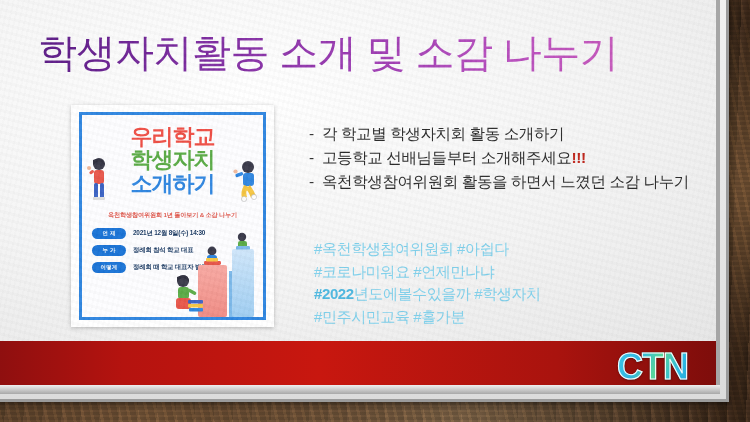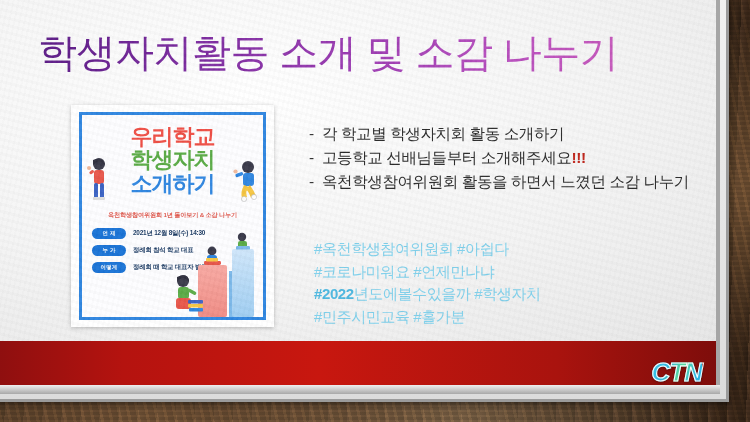--- a/index.html
+++ b/index.html
@@ -135,22 +135,22 @@
   
   .red-band{
     position:absolute; left:0; top:349px; width:722px; height:44px;
     background:linear-gradient(90deg,#8d0f0f 0%, #b5130f 18%, #c8170f 45%, #a9130e 78%, #7e0d0b 100%);
   }
   .band-bottom-edge{
     position:absolute; left:0; top:393px; width:726px; height:9px;
     background:linear-gradient(180deg,#efefef,#c9c9c9 55%,#a8a8a8);
   }
   .ctn{
-    position:absolute; right:14px; bottom:-3px;
-    font-size:26px; font-weight:bold; font-style:italic;
+    position:absolute; right:28px; bottom:-3px;
+    font-size:36px; font-weight:bold; 
     letter-spacing:-1px;
     background:linear-gradient(115deg,#3ec8e8 0%, #31b6e0 30%, #59d69a 55%, #2fb9e3 80%, #28a8dd 100%);
     -webkit-background-clip:text; background-clip:text;
     color:transparent; -webkit-text-fill-color:transparent;
     -webkit-text-stroke:1.1px rgba(255,255,255,.95);
     paint-order:stroke fill;
     filter:drop-shadow(0 1px 1px rgba(0,0,0,.25));
   }
 </style>
 </head>

